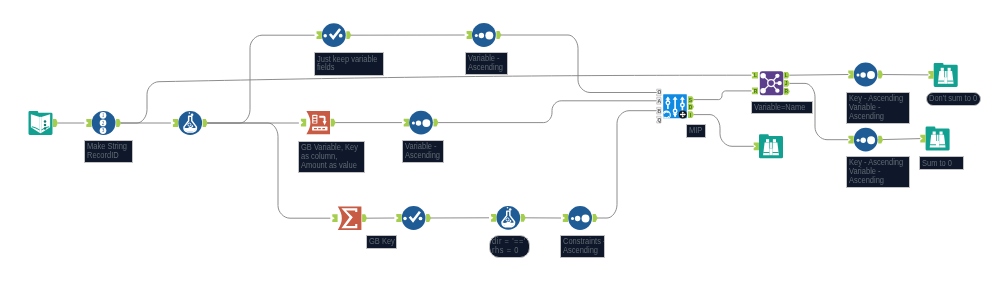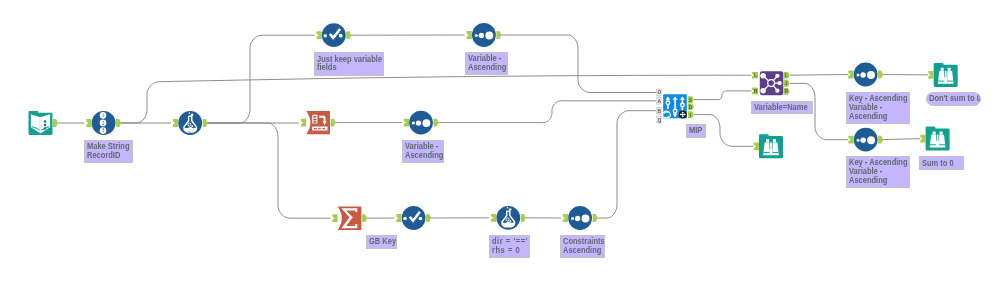--- a/index.html
+++ b/index.html
@@ -3,22 +3,22 @@
 <meta charset="utf-8">
 <title>Alteryx Workflow Canvas</title>
 <style>
   html,body{margin:0;padding:0;}
   body{width:999px;height:289px;background:#ffffff;overflow:hidden;
        font-family:"Liberation Sans",sans-serif;-webkit-font-smoothing:antialiased;}
   #canvas{position:relative;width:999px;height:289px;background:#fff;}
   svg.layer{position:absolute;left:0;top:0;width:999px;height:289px;overflow:visible;}
   #wires{z-index:1;}
   #tools{z-index:2;}
-  .lbl{position:absolute;z-index:3;background:#c4b5fd;border:1px solid #c2c2c2;
-       color:#5f6a72;font-size:8.6px;font-weight:bold;line-height:8.8px;
+  .lbl{position:absolute;z-index:3;background:#0f172a;border:1px solid #c2c2c2;
+       color:#5f6a72;font-size:8.6px;font-weight:normal;line-height:8.8px;
        padding:1.3px 1px 1.6px 2px;box-sizing:border-box;white-space:pre;overflow:hidden;}
   .lbl > span{display:inline-block;transform:scaleX(0.873);transform-origin:0 0;}
 </style>
 </head>
 <body>
 
 <div id="canvas">
 
 <svg class="layer" id="wires" viewBox="0 0 999 289" xmlns="http://www.w3.org/2000/svg">
       <path d="M57.8 123 L84.3 123" fill="none" stroke="#808080" stroke-width="0.9"></path>
@@ -383,24 +383,27 @@
         <text x="786.2" y="93.30000000000001" text-anchor="middle" font-size="4.9" font-family="&quot;Liberation Sans&quot;,sans-serif" fill="#3d6b16" font-weight="bold">R</text>
       </g>
     </svg>
 
 <div class="lbl" style="left: 83.7px; top: 140.1px; width: 49.2px; height: 22.9px;"><span>Make String
 RecordID</span></div>
     <div class="lbl" style="left: 313.9px; top: 52.4px; width: 70.1px; height: 23.2px;"><span>Just keep variable
 fields</span></div>
     <div class="lbl" style="left: 465.2px; top: 52.1px; width: 43.2px; height: 23.2px;"><span>Variable -
 Ascending</span></div>
+    <div class="lbl" style="left: 298.1px; top: 140.8px; width: 66.6px; height: 31.8px;"><span>GB Variable, Key
+as column,
+Amount as value</span></div>
     <div class="lbl" style="left: 401.6px; top: 140px; width: 42.9px; height: 23.2px;"><span>Variable -
 Ascending</span></div>
     <div class="lbl" style="left: 330.2px; top: 235.1px; width: 31.3px; height: 14.2px; margin-left: 36px;"><span>GB Key</span></div>
-    <div class="lbl" style="left: 489.1px; top: 234.7px; width: 40.7px; height: 23.7px;"><span style="letter-spacing: 0.62px;">dir = '=='
+    <div class="lbl" style="left: 489.1px; top: 234.7px; width: 40.7px; height: 23.7px; border-radius: 10px;"><span style="letter-spacing: 0.62px;">dir = '=='
 rhs = 0</span></div>
     <div class="lbl" style="left: 560.1px; top: 234.8px; width: 45px; height: 23.7px;"><span>Constraints -
 Ascending</span></div>
     <div class="lbl" style="left: 655.9px; top: 124.2px; width: 20.2px; height: 13.8px; margin-left: 30px;"><span>MIP</span></div>
     <div class="lbl" style="left: 751.4px; top: 100.6px; width: 62px; height: 13.4px;"><span>Variable=Name</span></div>
     <div class="lbl" style="left: 846.4px; top: 91.8px; width: 64.1px; height: 32px;"><span>Key - Ascending
 Variable -
 Ascending</span></div>
     <div class="lbl" style="left: 926.1px; top: 91.8px; width: 55px; height: 14.1px; border-radius: 7px;"><span>Don't sum to 0</span></div>
     <div class="lbl" style="left: 846.4px; top: 156.2px; width: 64.1px; height: 32px;"><span>Key - Ascending

